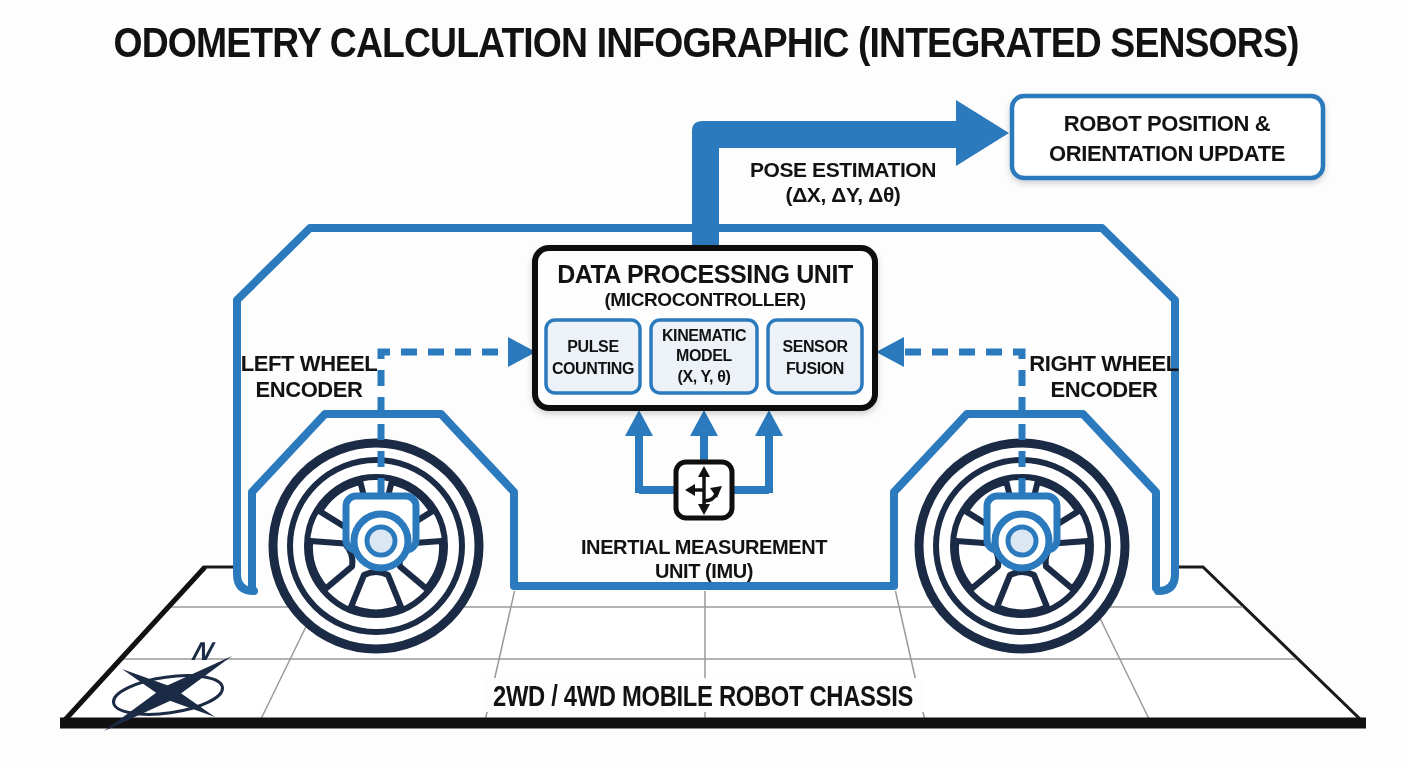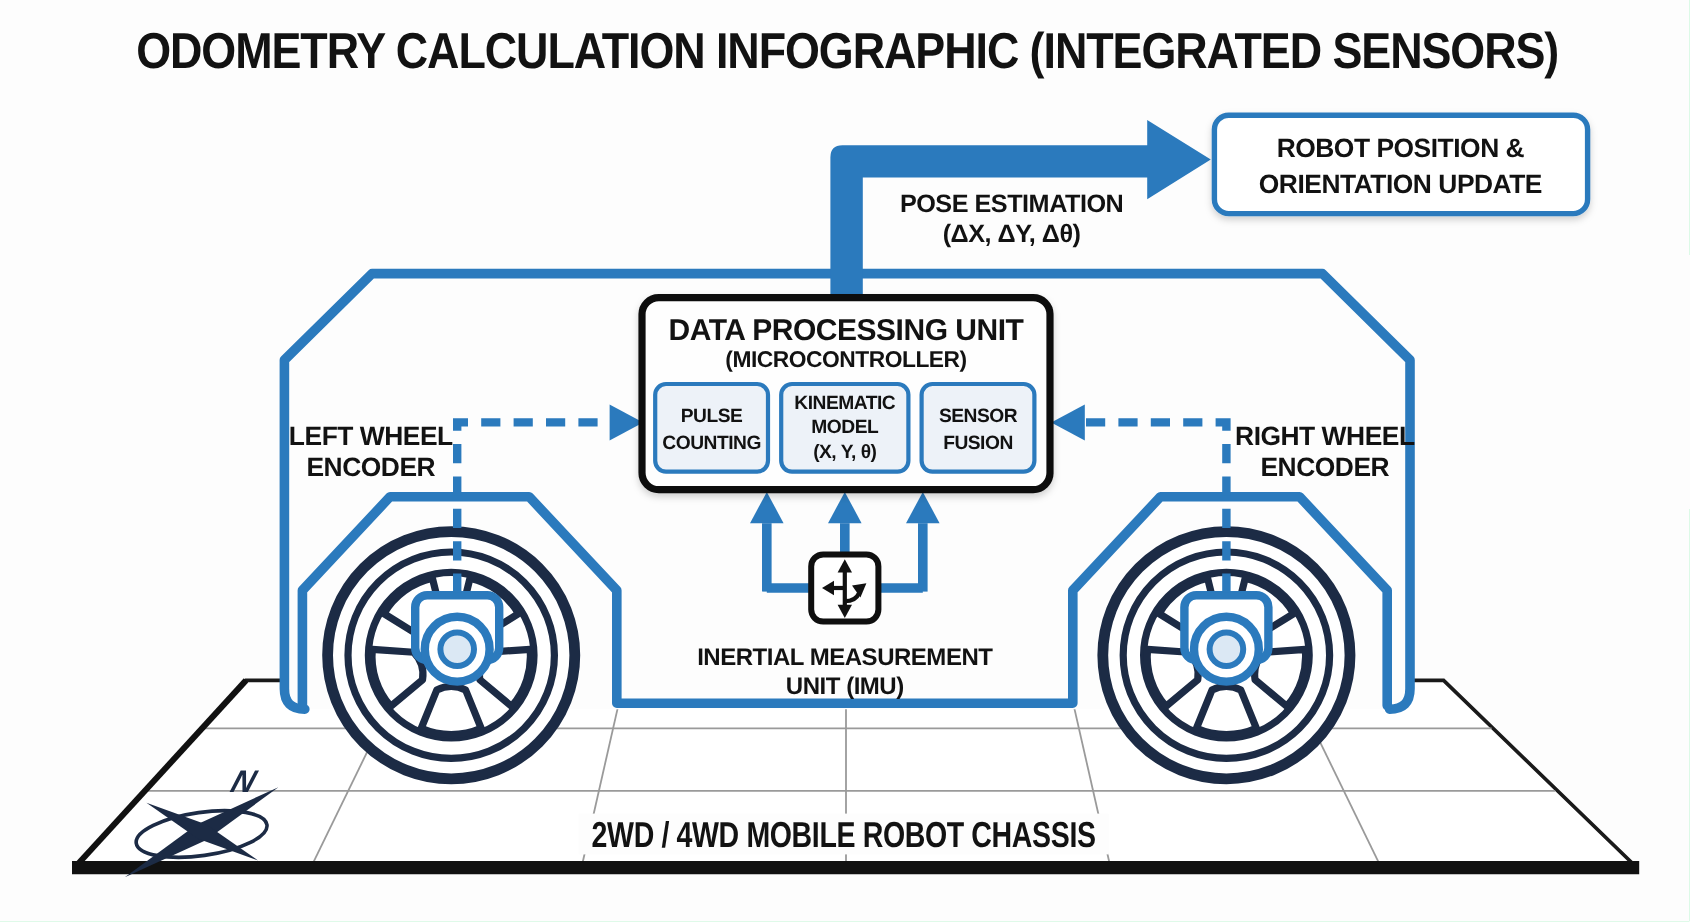--- a/index.html
+++ b/index.html
@@ -1,16 +1,16 @@
 <!DOCTYPE html>
 <html><head>
 <meta charset="utf-8">
 <style>
   html,body{margin:0;padding:0;background:#ffffff;}
-  .stage{width:1408px;height:768px;position:relative;background:#86efac;overflow:hidden;}
+  .stage{width:1408px;height:768px;position:relative;background:#b91c1c;overflow:hidden;}
   .t{font-family:"Liberation Sans",sans-serif;font-weight:700;fill:#121212;text-anchor:middle;letter-spacing:-0.4px;}
   .title-t{font-size:42px;letter-spacing:-1px;}
   .s16{font-size:16px;} .s19{font-size:19px;} .s20{font-size:20px;} .s21{font-size:21px;}
   .s22{font-size:22px;} .s25{font-size:25px;} .s30{font-size:30px;}
   .navy-t{fill:#1c2b45;font-style:italic;font-size:26px;}
   .ground-edge{fill:#ffffff;stroke:#1a1a1a;stroke-width:3;}
   .grid{stroke:#9a9a9a;stroke-width:1.5;fill:none;}
   .tire{fill:#ffffff;stroke:#1c2b45;stroke-width:9;}
   .rim{fill:none;stroke:#1c2b45;stroke-width:6;}
   .rim2{fill:#ffffff;stroke:#1c2b45;stroke-width:6;}

